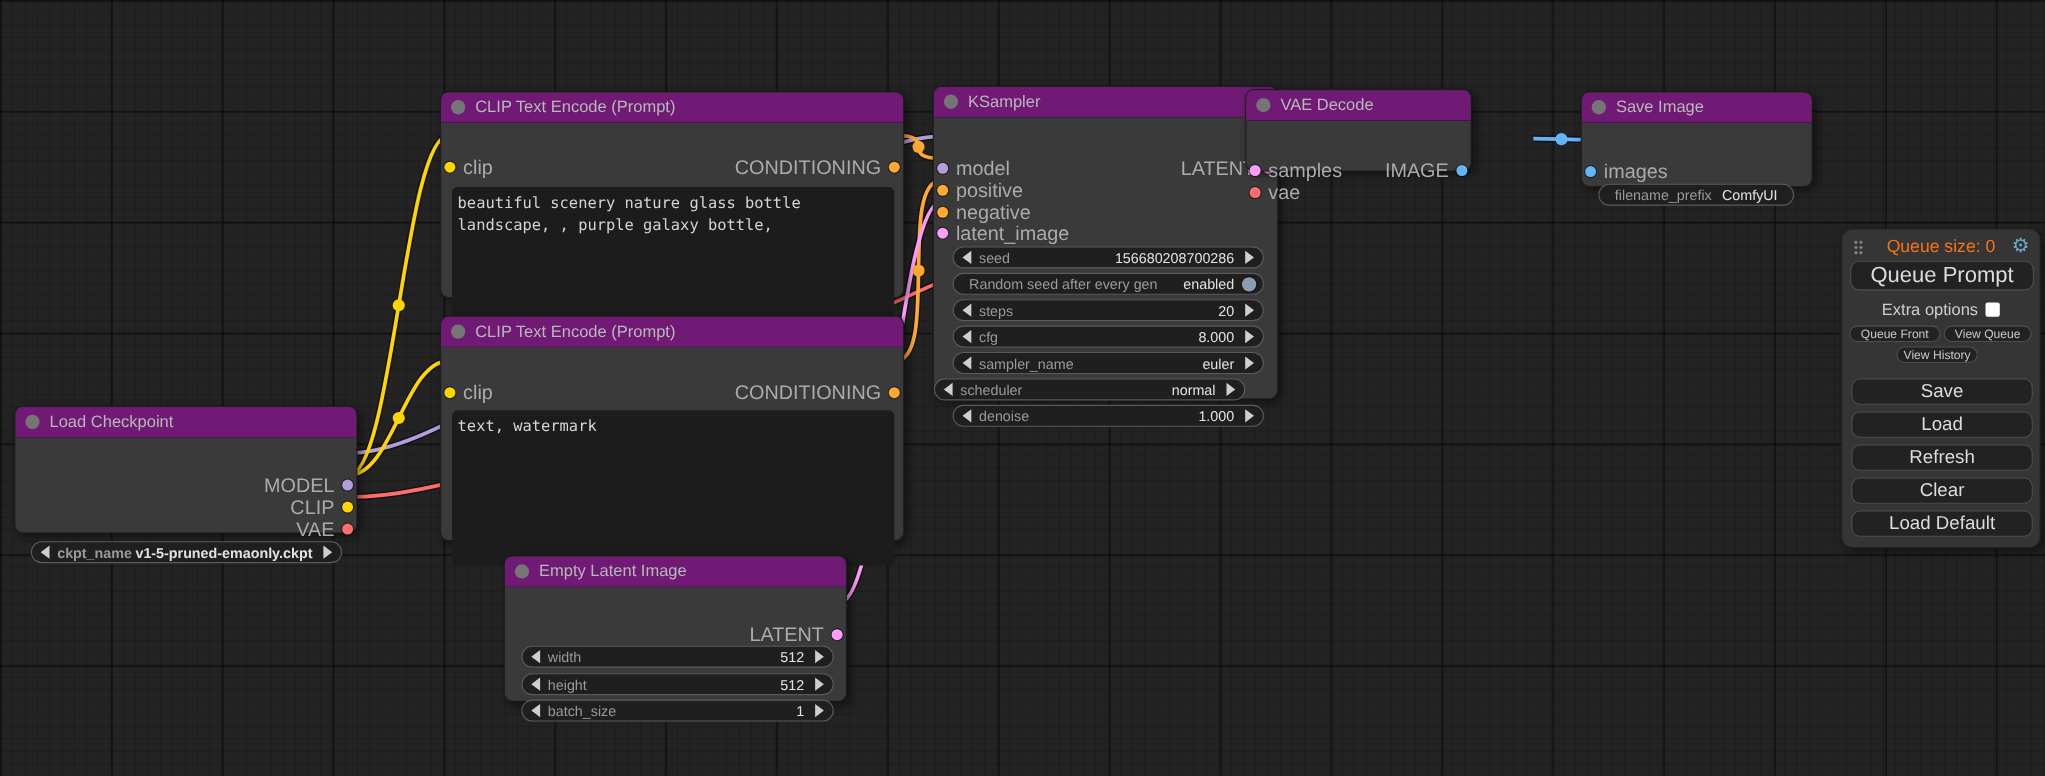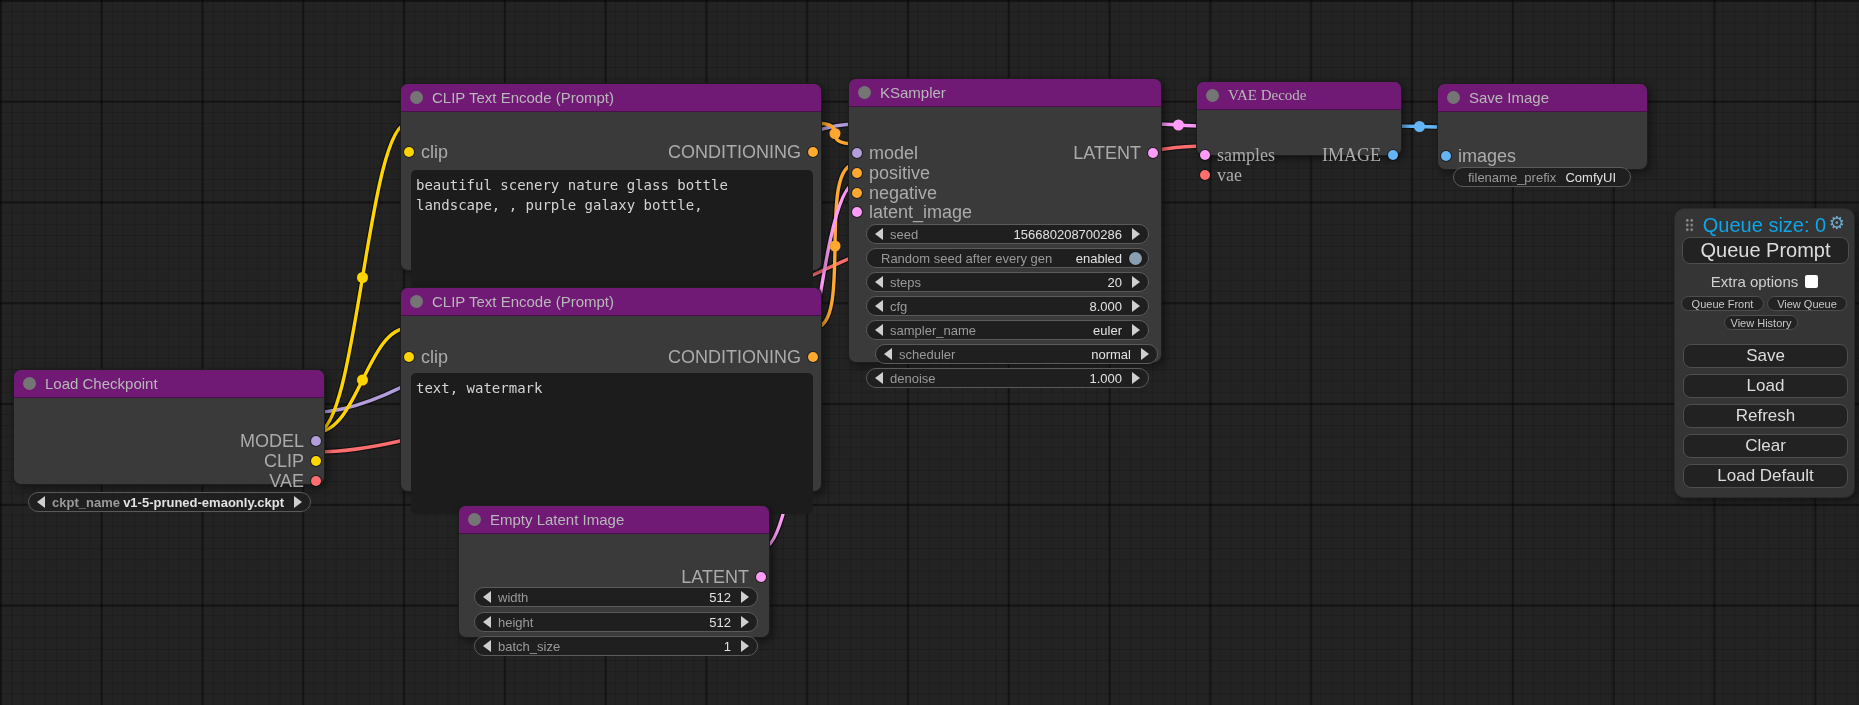--- a/index.html
+++ b/index.html
@@ -62,34 +62,34 @@
   .arr-l { border-right:8px solid #cfcfcf; margin-right:7px; }
   .arr-r { border-left:8px solid #cfcfcf; margin-left:10px; }
   .widget.noarr { padding:0 14px; }
   .toggle-dot { width:13px; height:13px; border-radius:50%; background:#8a9eb2; box-shadow:0 0 0 1px rgba(0,0,0,.35); margin-left:7px; margin-right:-8px; flex:0 0 auto; }
 
   
   #n-load  { left:13px;   top:369px; width:312px; height:116px; }
   #n-clipp { left:400px;  top:83px;  width:422px; height:188px; }
   #n-clipn { left:400px;  top:287px; width:422px; height:205px; }
   #n-ks    { left:848px;  top:78px;  width:314px; height:285px; }
-  #n-vae   { left:1196px; top:81px;  width:206px; height:75px;font-family:Liberation Serif, serif;  }
+  #n-vae   { left:1132px; top:81px;  width:206px; height:75px;  }
   #n-save  { left:1437px; top:83px;  width:211px; height:87px;  }
   #n-empty { left:458px;  top:505px; width:312px; height:133px; }
 
   
   #queue-panel {
     position:absolute; z-index:3; left:1674px; top:208px; width:181px; height:290px;
     background:#353535; border:1px solid #2a2a2a; border-radius:10px;
     box-shadow:3px 3px 8px rgba(0,0,0,.45);
   }
   .qp-header { position:absolute; top:7px; left:0; right:0; height:18px; display:flex; align-items:center; }
   .drag-handle { position:absolute; left:10px; top:2px; width:9px; height:14px;
     background-image:radial-gradient(#8f8f8f 1.1px, transparent 1.4px); background-size:4.5px 4.7px; }
-  .qp-title { flex:1; text-align:center; color:#0ea5e9; font-size:20px; }
+  .qp-title { flex:1; text-align:center; color:#f97316; font-size:16px; }
   .gear { position:absolute; right:9px; top:-2px; color:#6fa8c9; font-size:18px; line-height:18px; }
   .btn {
     position:absolute; background:#222; border:1px solid #4e4e4e; color:#dcdcdc;
     display:flex; align-items:center; justify-content:center; cursor:pointer; white-space:nowrap;
   }
   .btn-queue-prompt { top:28px; left:7px; width:167px; height:27px; font-size:20px; border-radius:8px; }
   .extra-row { position:absolute; top:63px; left:0; right:0; height:19px;
     display:flex; align-items:center; justify-content:center; color:#cfcfcf; font-size:15px; }
   .checkbox { width:13px; height:13px; background:#fff; border-radius:2px; margin-left:7px; }
   .btn-sm { height:15px; font-size:11px; border-radius:9px; color:#c8c8c8; }
@@ -248,21 +248,21 @@
       <span class="w-label">cfg</span>
       <span class="w-value">8.000</span>
       <span class="arr arr-r"></span>
     </div>
     <div class="widget" style="top:213px; left:17px; width:283px;">
       <span class="arr arr-l"></span>
       <span class="w-label">sampler_name</span>
       <span class="w-value">euler</span>
       <span class="arr arr-r"></span>
     </div>
-    <div class="widget" style="top:237px; left:26px; width:283px;">
+    <div class="widget" style="top:237px; left:0; width:283px;">
       <span class="arr arr-l"></span>
       <span class="w-label">scheduler</span>
       <span class="w-value">normal</span>
       <span class="arr arr-r"></span>
     </div>
     <div class="widget" style="top:261px; left:17px; width:283px;">
       <span class="arr arr-l"></span>
       <span class="w-label">denoise</span>
       <span class="w-value">1.000</span>
       <span class="arr arr-r"></span>

